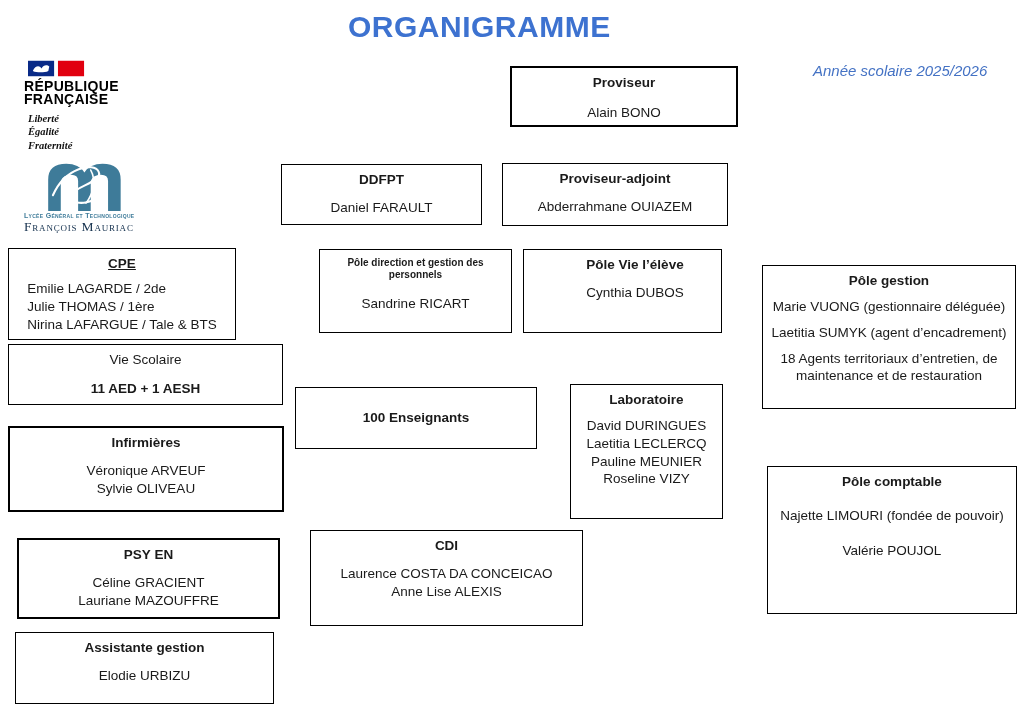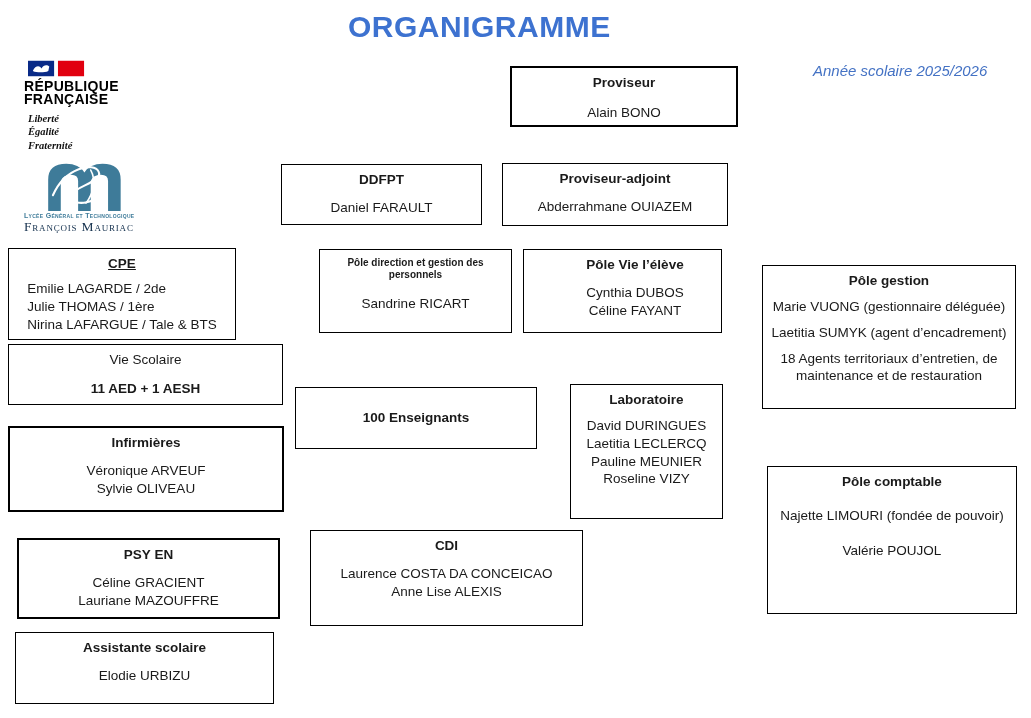--- a/index.html
+++ b/index.html
@@ -113,21 +113,20 @@
   </div>
 
   <div class="box" id="box-poledir">
     <div class="box-title">Pôle direction et gestion des personnels</div>
     <div class="box-line">Sandrine RICART</div>
   </div>
 
   <div class="box" id="box-polevie">
     <div class="box-title">Pôle Vie l’élève</div>
     <div class="box-line">Cynthia DUBOS</div>
-    <div class="box-line">Céline FAYANT</div>
   </div>
 
   <div class="box" id="box-polegestion">
     <div class="box-title">Pôle gestion</div>
     <div class="box-line">Marie VUONG (gestionnaire déléguée)</div>
     <div class="box-line">Laetitia SUMYK (agent d’encadrement)</div>
     <div class="box-line">18 Agents territoriaux d’entretien, de maintenance et de restauration</div>
   </div>
 
   <div class="box" id="box-viescolaire">
@@ -165,17 +164,17 @@
     <div class="box-line">Lauriane MAZOUFFRE</div>
   </div>
 
   <div class="box" id="box-cdi">
     <div class="box-title">CDI</div>
     <div class="box-line">Laurence COSTA DA CONCEICAO</div>
     <div class="box-line">Anne Lise ALEXIS</div>
   </div>
 
   <div class="box" id="box-assistante">
-    <div class="box-title">Assistante scolaire</div>
+    <div class="box-title">Assistante gestion</div>
     <div class="box-line">Elodie URBIZU</div>
   </div>
 
 </div>
 
 </body></html>

